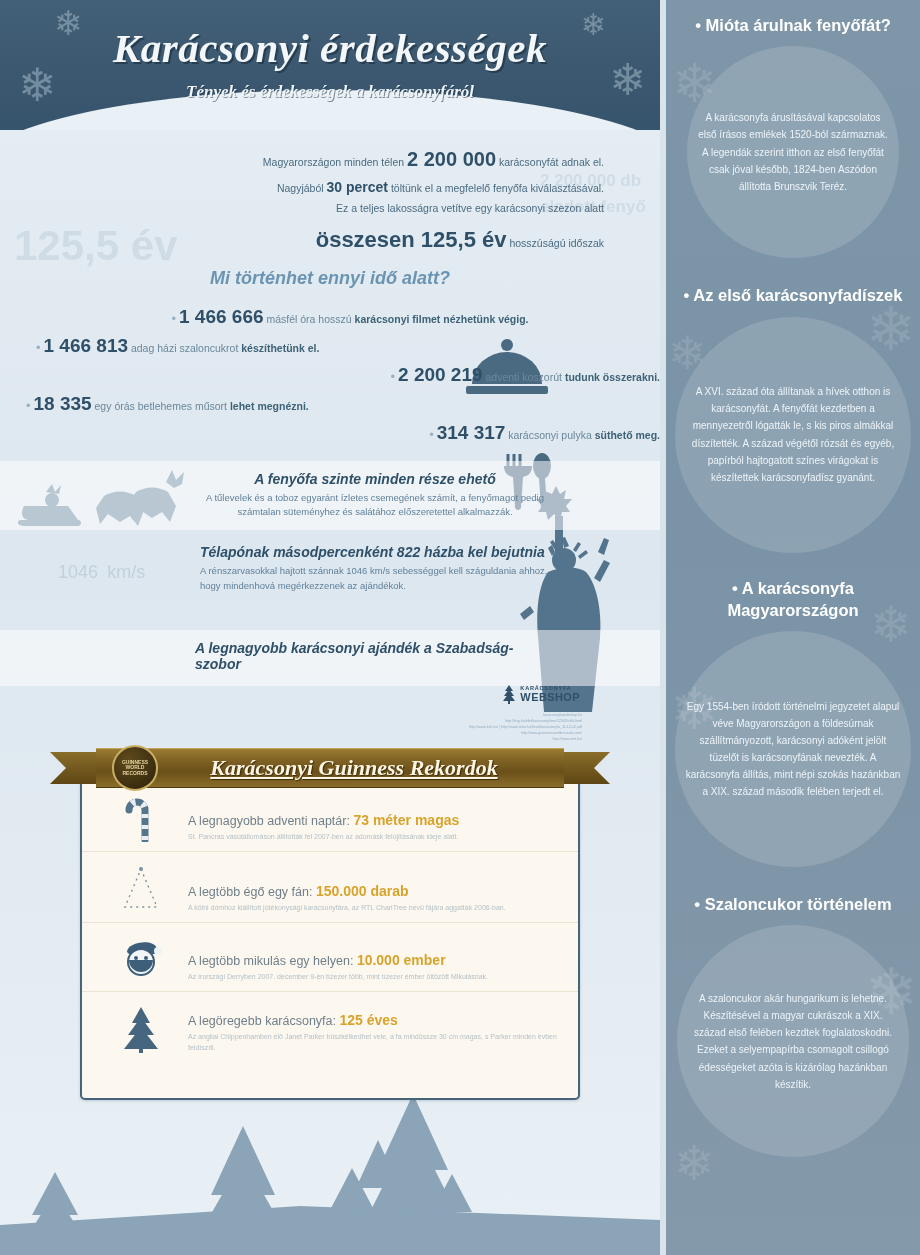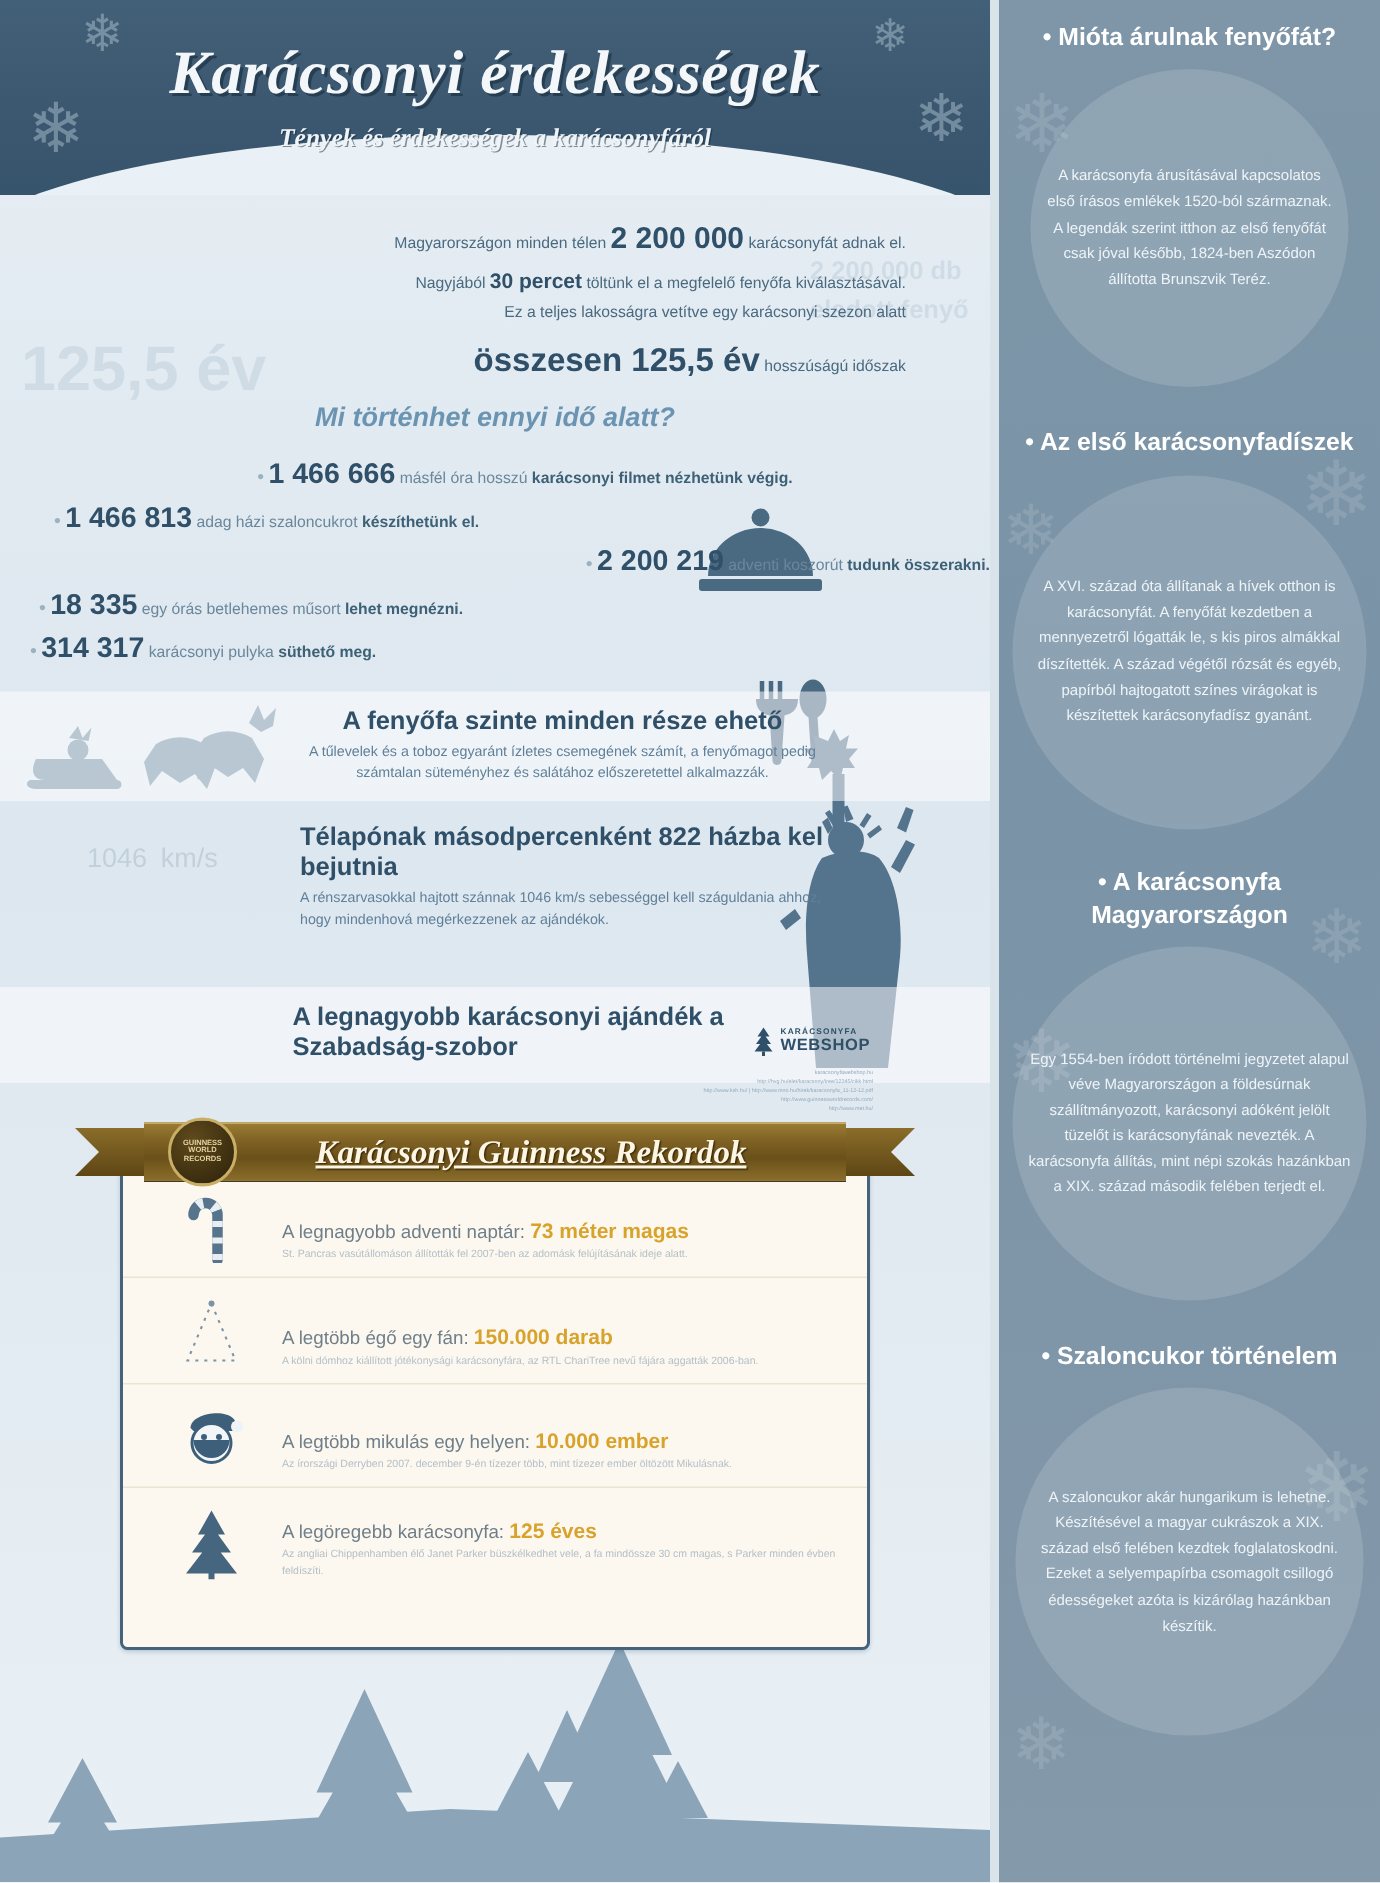--- a/index.html
+++ b/index.html
@@ -52,26 +52,26 @@
   
   .blist { position:relative; z-index:4; padding:4px 0 10px 0; }
   .bline { color:#6a879b; font-size:10.5px; margin:7px 0; }
   .bline .n { font-size:19px; font-weight:bold; color:#2f5068; }
   .bline .b { font-weight:bold; color:#3d6176; }
   .bline .dot { color:#9ab3c4; font-size:13px; }
   .r1{ text-align:center; padding-left:40px;}
   .r2{ padding-left:36px;}
   .r3{ text-align:right; }
   .r4{ padding-left:26px;}
-  .r5{ text-align:left; padding-left:20px;}
+  .r5{ text-align:right; padding-left:10px;}
 
   
   .band { position:relative; z-index:4; padding:10px 70px 10px 180px; }
   .band.light { background:rgba(255,255,255,.52); }
-  .band h3 { font-size:17px; font-weight:bold; color:#2f5068; margin-bottom:4px; }
+  .band h3 { font-size:14px; font-weight:bold; color:#2f5068; margin-bottom:4px;font-style:italic; }
   .band p  { font-size:9.5px; color:#60809a; line-height:1.55; }
   .band.center { text-align:center; padding-left:200px; padding-right:110px; }
   .band.left-al{ text-align:left; }
 
   
   .sil { position:absolute; z-index:3; }
   .cloche { right:110px; top:336px; }
   .cutlery{ right:108px; top:452px; }
   .liberty{ right:40px;  top:486px; }
   .sleigh { left:16px;   top:452px; }

